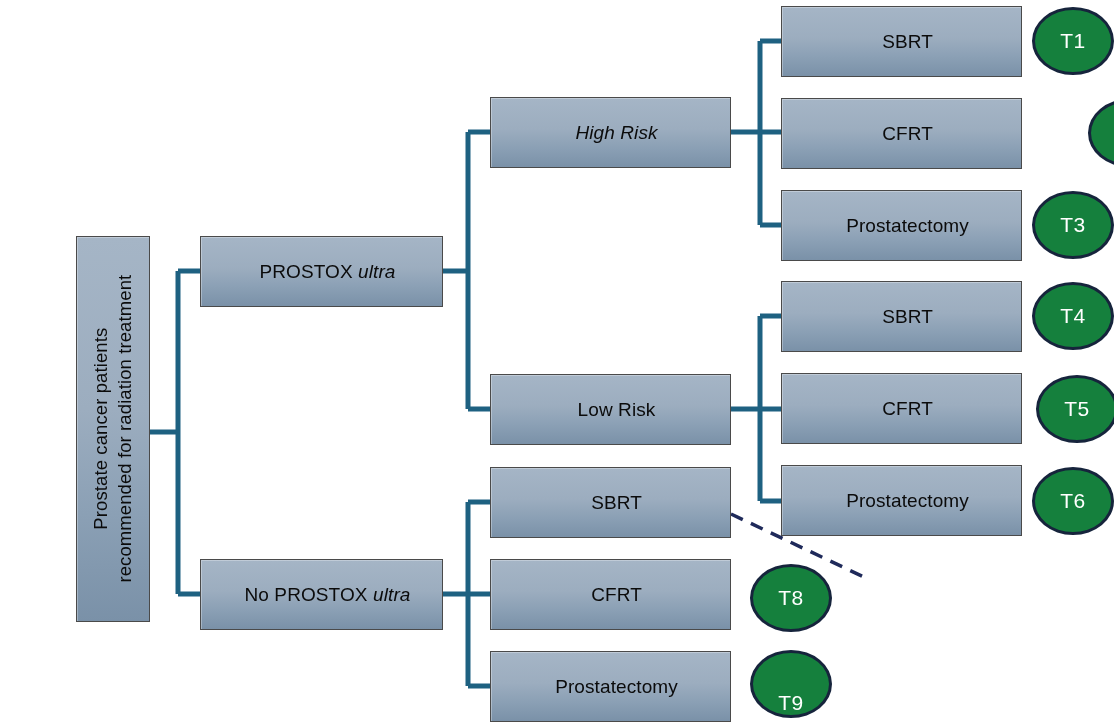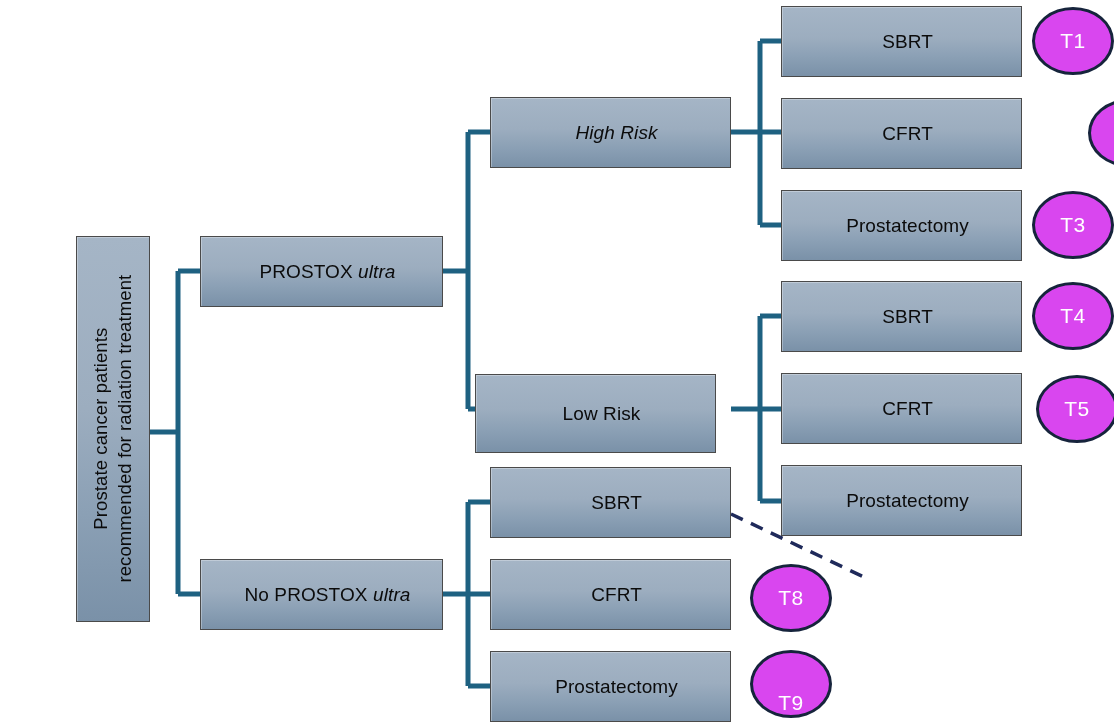--- a/index.html
+++ b/index.html
@@ -79,21 +79,21 @@
   }
   #node-root .vertical-wrap span { display: block; }
 
   
   .terminal-node {
     position: absolute;
     z-index: 3;
     box-sizing: border-box;
     border: 3px solid #16243c;
     border-radius: 50%;
-    background: #d946ef;
+    background: #15803d;
     color: #ffffff;
     display: flex;
     align-items: center;
     justify-content: center;
     font-size: 21px;
     letter-spacing: 0.4px;
   }
 </style>
 </head>
 <body>
@@ -130,21 +130,21 @@
   </div>
 
   <div class="node-box" style="left:200px; top:559px; width:243px; height:71px;">
     <span class="label-text"><span>No PROSTOX </span><em>ultra</em></span>
   </div>
 
   <div class="node-box" style="left:490px; top:97px; width:241px; height:71px;font-style:italic;">
     <span class="label-text">High Risk</span>
   </div>
 
-  <div class="node-box" style="left:475px; top:374px; width:241px; height:79px;">
+  <div class="node-box" style="left:490px; top:374px; width:241px; height:71px;">
     <span class="label-text">Low Risk</span>
   </div>
 
   <div class="node-box" style="left:490px; top:467px; width:241px; height:71px;">
     <span class="label-text">SBRT</span>
   </div>
 
   <div class="node-box" style="left:490px; top:559px; width:241px; height:71px;">
     <span class="label-text">CFRT</span>
   </div>
@@ -190,20 +190,23 @@
   </div>
 
   <div class="terminal-node" style="left:1032px; top:282px; width:82px; height:68px;">
     <span>T4</span>
   </div>
 
   <div class="terminal-node" style="left:1036px; top:375px; width:82px; height:68px;">
     <span>T5</span>
   </div>
 
+  <div class="terminal-node" style="left:1032px; top:467px; width:82px; height:68px;">
+    <span>T6</span>
+  </div>
 
 
   <div class="terminal-node" style="left:750px; top:564px; width:82px; height:68px;">
     <span>T8</span>
   </div>
 
   <div class="terminal-node" style="left:750px; top:650px; width:82px; height:68px;align-items:flex-end;">
     <span>T9</span>
   </div>
 

